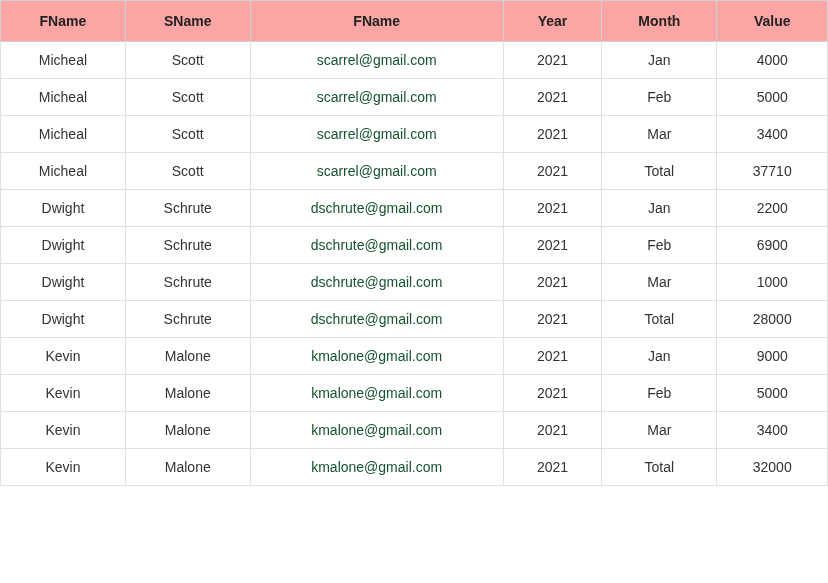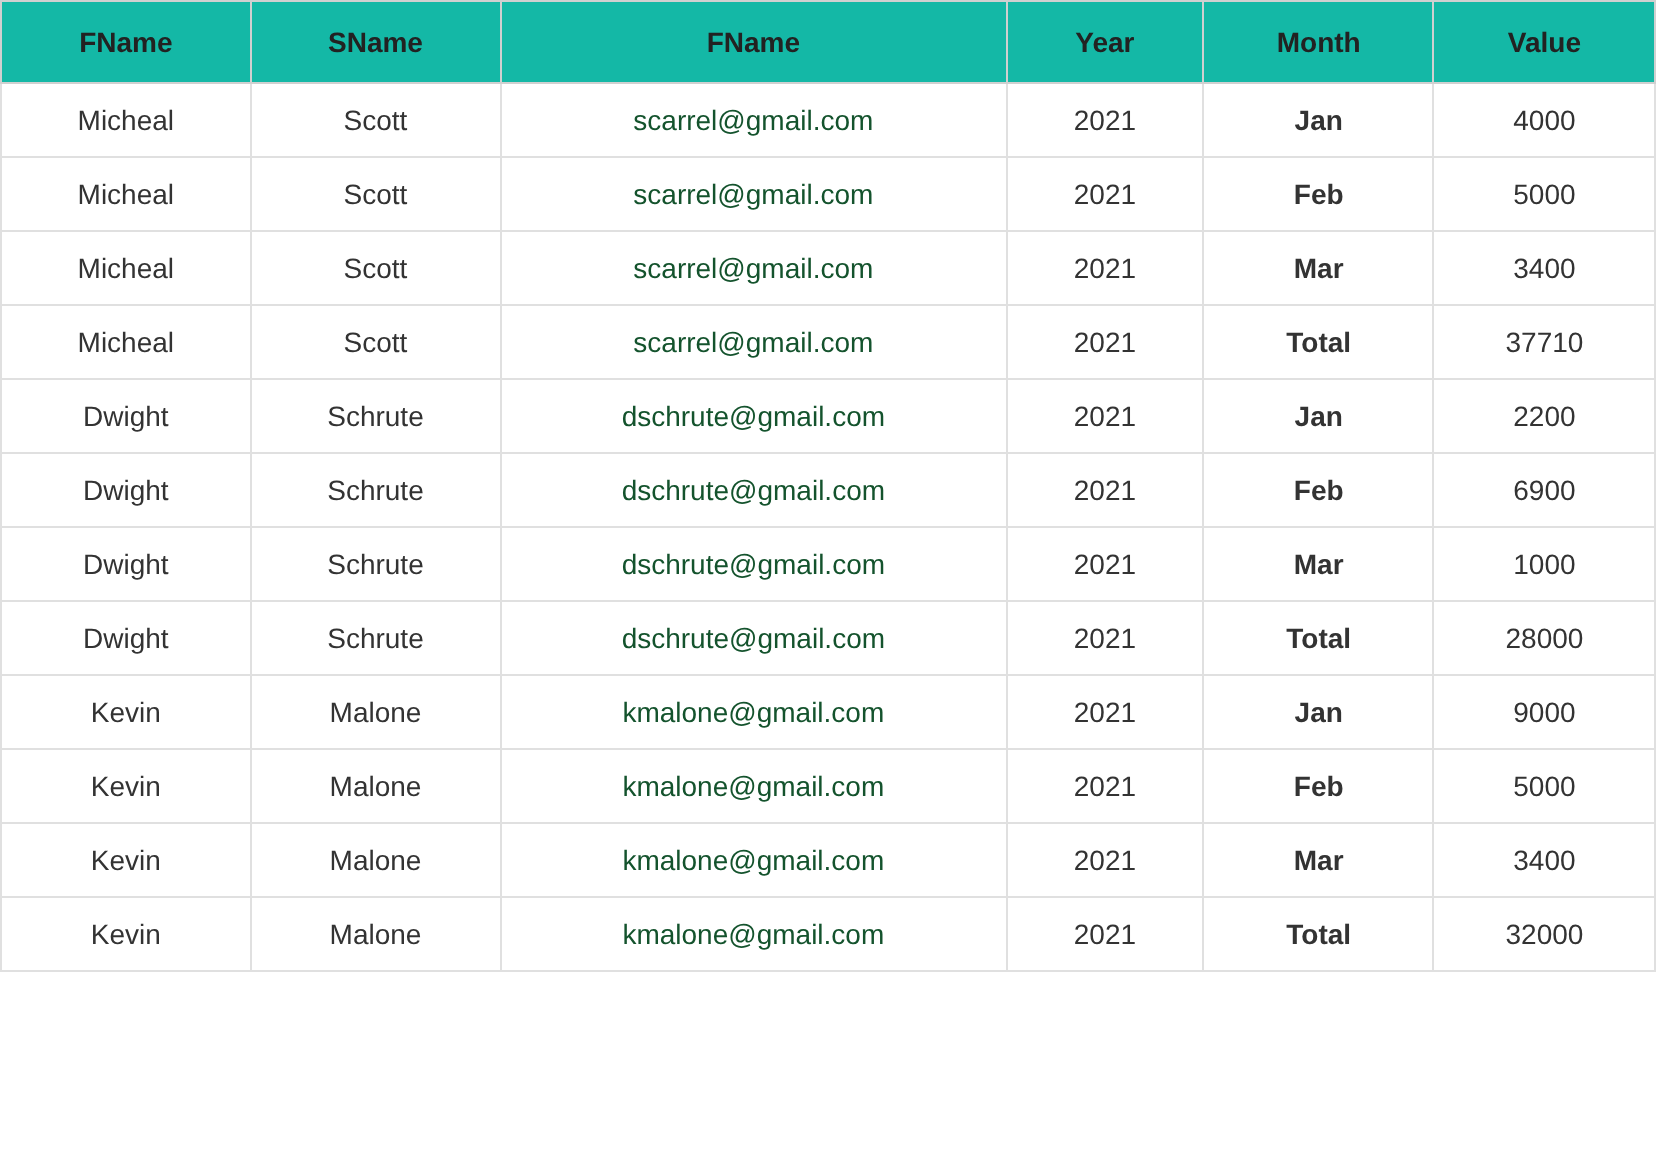--- a/index.html
+++ b/index.html
@@ -15,21 +15,21 @@
       width: 828px;
       min-height: 583px;
     }
 
     table {
       width: 100%;
       border-collapse: collapse;
     }
 
     thead tr {
-      background: #14b8a6;
+      background: #fca5a5;
     }
 
     thead th {
       font-weight: bold;
       padding: 12px 16px;
       text-align: center;
       border: 1px solid #d0d0d0;
       color: #222;
     }
 
@@ -43,21 +43,21 @@
       text-align: center;
       border: 1px solid #e0e0e0;
       color: #333;
     }
 
     td.email {
       color: #14532d;
     }
 
     td.total-month {
-      font-weight: bold;
+      font-weight: normal;
     }
   </style>
 </head>
 <body>
 
 <table>
   <thead>
     <tr>
     <th>FName</th>
         <th>SName</th>

